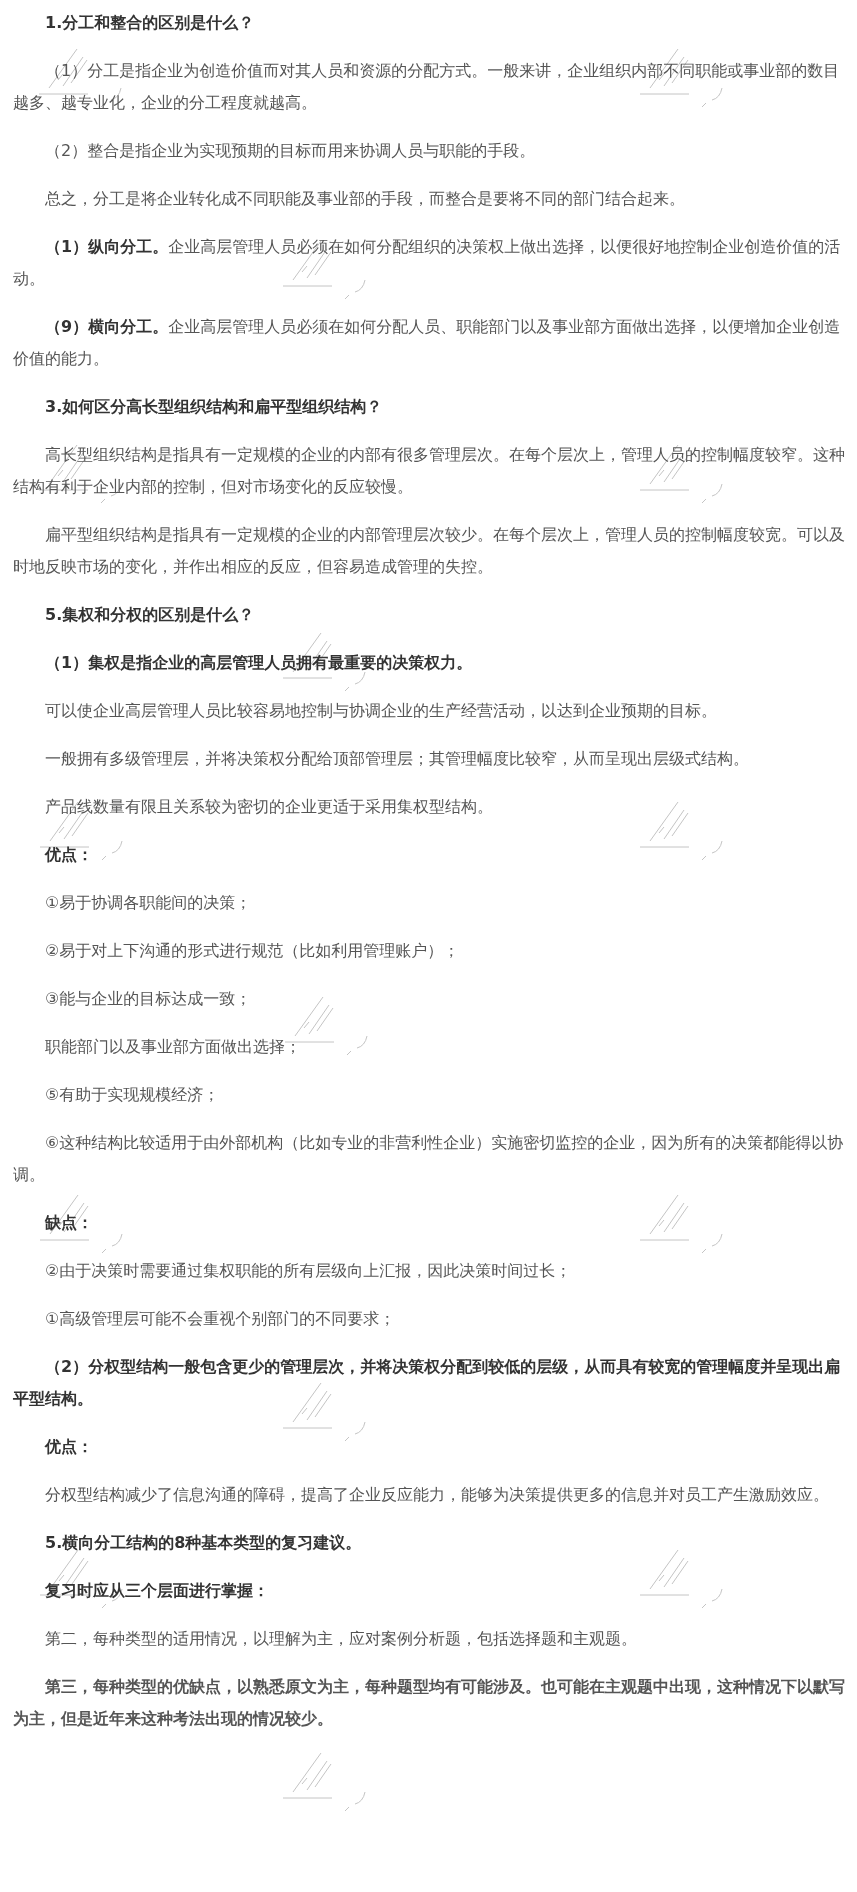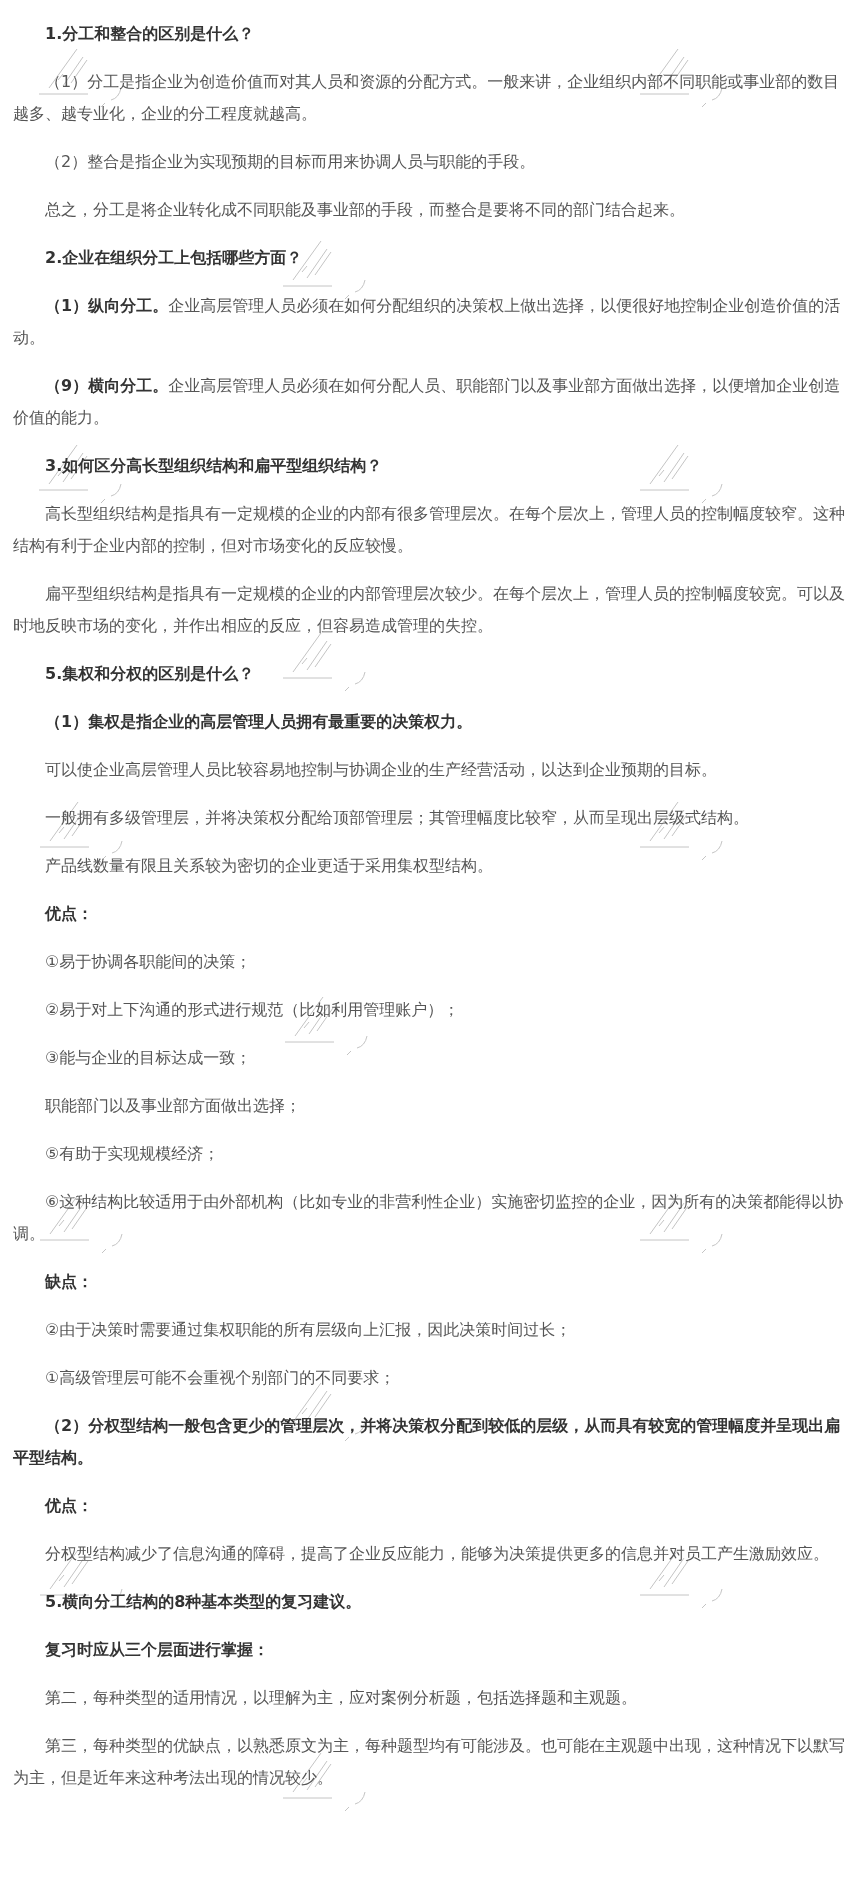--- a/index.html
+++ b/index.html
@@ -6,38 +6,38 @@
     body {
       width: 857px;
       height: 1892px;
       overflow: hidden;
       position: relative;
       font-family: "DejaVu Sans", "Liberation Sans", sans-serif;
     }
     .article {
       position: absolute;
       left: 13px;
-      top: 18px;
+      top: 7px;
       width: 834px;
     }
     .article p {
       margin: 0 0 16px 0;
       font-size: 16px;
       line-height: 32px;
       text-indent: 2em;
       color: #555555;
       word-break: break-all;
     }
     .article p.h,
     .article p.b,
     .article strong {
       font-weight: bold;
       color: #333333;
     }
-    .article p:last-child { margin-bottom: 0; }
+    .article p:last-child { margin-bottom: 0; font-weight: bold; }
     .wm {
       position: absolute;
       width: 84px;
       height: 66px;
       pointer-events: none;
     }
     .wm svg { display: block; }
   </style>
 </head>
 <body>
@@ -207,21 +207,20 @@
       <path d="M66 57 L62 61"></path>
     </svg>
   </div>
 
 <div class="article">
   <p class="h">1.分工和整合的区别是什么？</p>
   <p>（1）分工是指企业为创造价值而对其人员和资源的分配方式。一般来讲，企业组织内部不同职能或事业部的数目越多、越专业化，企业的分工程度就越高。</p>
   <p>（2）整合是指企业为实现预期的目标而用来协调人员与职能的手段。</p>
   <p>总之，分工是将企业转化成不同职能及事业部的手段，而整合是要将不同的部门结合起来。</p>
 
-  <p class="h">2.企业在组织分工上包括哪些方面？</p>
   <p><strong>（1）纵向分工。</strong><span>企业高层管理人员必须在如何分配组织的决策权上做出选择，以便很好地控制企业创造价值的活动。</span></p>
   <p><strong>（9）横向分工。</strong><span>企业高层管理人员必须在如何分配人员、职能部门以及事业部方面做出选择，以便增加企业创造价值的能力。</span></p>
 
   <p class="h">3.如何区分高长型组织结构和扁平型组织结构？</p>
   <p>高长型组织结构是指具有一定规模的企业的内部有很多管理层次。在每个层次上，管理人员的控制幅度较窄。这种结构有利于企业内部的控制，但对市场变化的反应较慢。</p>
   <p>扁平型组织结构是指具有一定规模的企业的内部管理层次较少。在每个层次上，管理人员的控制幅度较宽。可以及时地反映市场的变化，并作出相应的反应，但容易造成管理的失控。</p>
 
   <p class="h">5.集权和分权的区别是什么？</p>
   <p class="b">（1）集权是指企业的高层管理人员拥有最重要的决策权力。</p>
   <p>可以使企业高层管理人员比较容易地控制与协调企业的生产经营活动，以达到企业预期的目标。</p>

